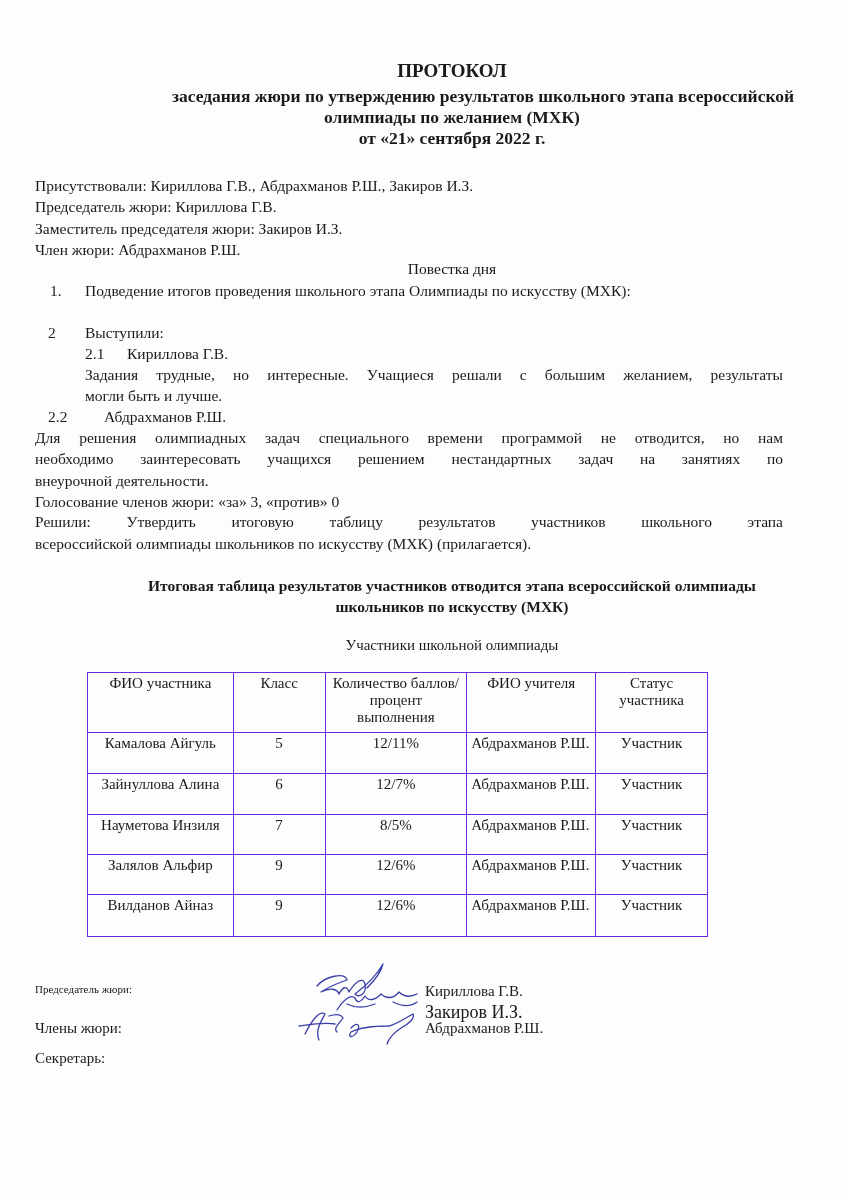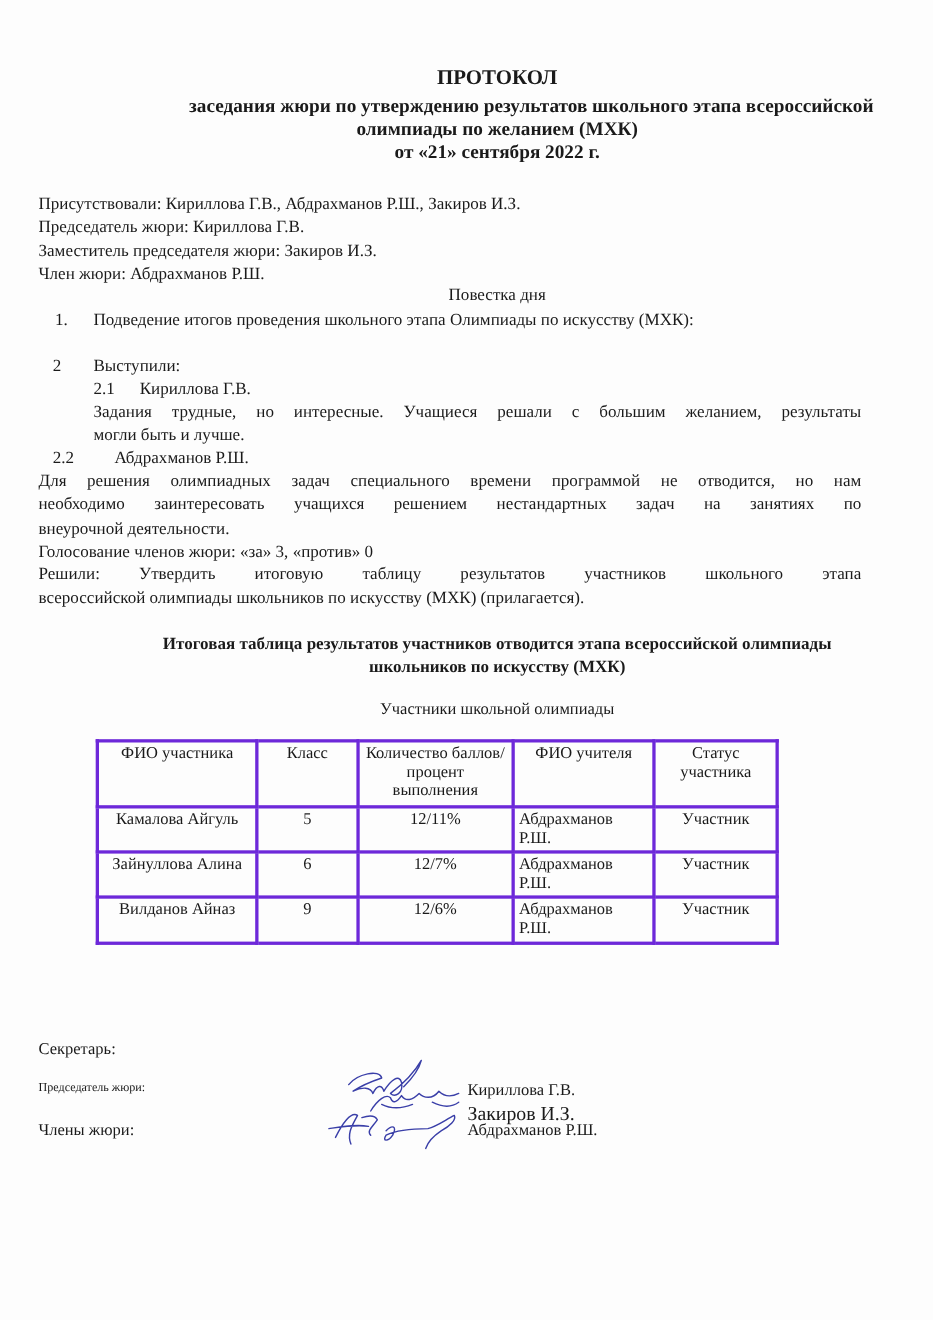--- a/index.html
+++ b/index.html
@@ -17,21 +17,21 @@
   .t1 { top: 86px; margin-left: 31px; }
   .t2 { top: 107px; }
   .t3 { top: 128px; }
   .line { left: 35px; line-height: 19px; }
   .justify-line { position: absolute; left: 35px; width: 748px; text-align: justify; text-align-last: justify; white-space: nowrap; }
   table.results {
     position: absolute; left: 87px; top: 672px; width: 621px;
     border-collapse: collapse; font-size: 15px; line-height: 17px;
   }
   table.results td {
-    border: 3px solid #6d28d9; vertical-align: top; padding: 2px 4px 0 4px;
+    border: 1px solid #6d28d9; vertical-align: top; padding: 2px 4px 0 4px;
   }
   td.c { text-align: center; }
   td.l { text-align: left; }
   .sig { position: absolute; left: 285px; top: 958px; width: 150px; height: 90px; }
 </style>
 </head>
 <body>
 
 <div class="abs center bold title-main">ПРОТОКОЛ</div>
 <div class="abs center bold title-sub t1">заседания жюри по утверждению результатов школьного этапа всероссийской</div>
@@ -92,32 +92,46 @@
     <td class="l">Абдрахманов Р.Ш.</td>
     <td class="c">Участник</td>
   </tr>
   <tr style="height:41px">
     <td class="c">Зайнуллова Алина</td>
     <td class="c">6</td>
     <td class="c">12/7%</td>
     <td class="l">Абдрахманов Р.Ш.</td>
     <td class="c">Участник</td>
   </tr>
+  <tr style="height:40px">
+    <td class="c">Науметова Инзиля</td>
+    <td class="c">7</td>
+    <td class="c">8/5%</td>
+    <td class="l">Абдрахманов Р.Ш.</td>
+    <td class="c">Участник</td>
+  </tr>
+  <tr style="height:40px">
+    <td class="c">Залялов Альфир</td>
+    <td class="c">9</td>
+    <td class="c">12/6%</td>
+    <td class="l">Абдрахманов Р.Ш.</td>
+    <td class="c">Участник</td>
+  </tr>
   <tr style="height:42px">
     <td class="c">Вилданов Айназ</td>
     <td class="c">9</td>
     <td class="c">12/6%</td>
     <td class="l">Абдрахманов Р.Ш.</td>
     <td class="c">Участник</td>
   </tr>
 </tbody>
   </table>
 
 <div class="abs" style="left:35px; top:983px; font-size:11px">Председатель жюри:</div>
-<div class="abs" style="left:35px; top:946px; font-size:15px">Секретарь:</div>
+<div class="abs" style="left:35px; top:1050px; font-size:15px">Секретарь:</div>
 <div class="abs" style="left:35px; top:1020px; font-size:15px">Члены жюри:</div>
 
 <div class="abs" style="left:425px; top:983px; font-size:15px">Кириллова Г.В.</div>
 <div class="abs" style="left:425px; top:1002px; font-size:18px">Закиров И.З.</div>
 <div class="abs" style="left:425px; top:1020px; font-size:15px">Абдрахманов Р.Ш.</div>
 
 <svg class="sig" viewBox="0 0 150 90">
   <g fill="none" stroke="#3a3fa8" stroke-width="1.3" stroke-linecap="round" stroke-linejoin="round">
     <path d="M32 28 C40 18 60 14 62 22 C50 26 42 30 36 34 C44 30 52 30 54 36 C58 28 62 28 64 34 C70 24 78 18 80 26 C82 36 74 40 70 36 C78 30 90 20 98 6 C96 14 88 24 82 30"></path>
     <path d="M52 52 C58 42 66 36 70 40 C72 46 76 44 80 38 C84 44 90 42 96 36 C100 40 108 42 114 34 C118 38 124 40 132 36 M62 46 C70 50 80 50 90 46 M108 44 C116 48 124 50 132 44"></path>

